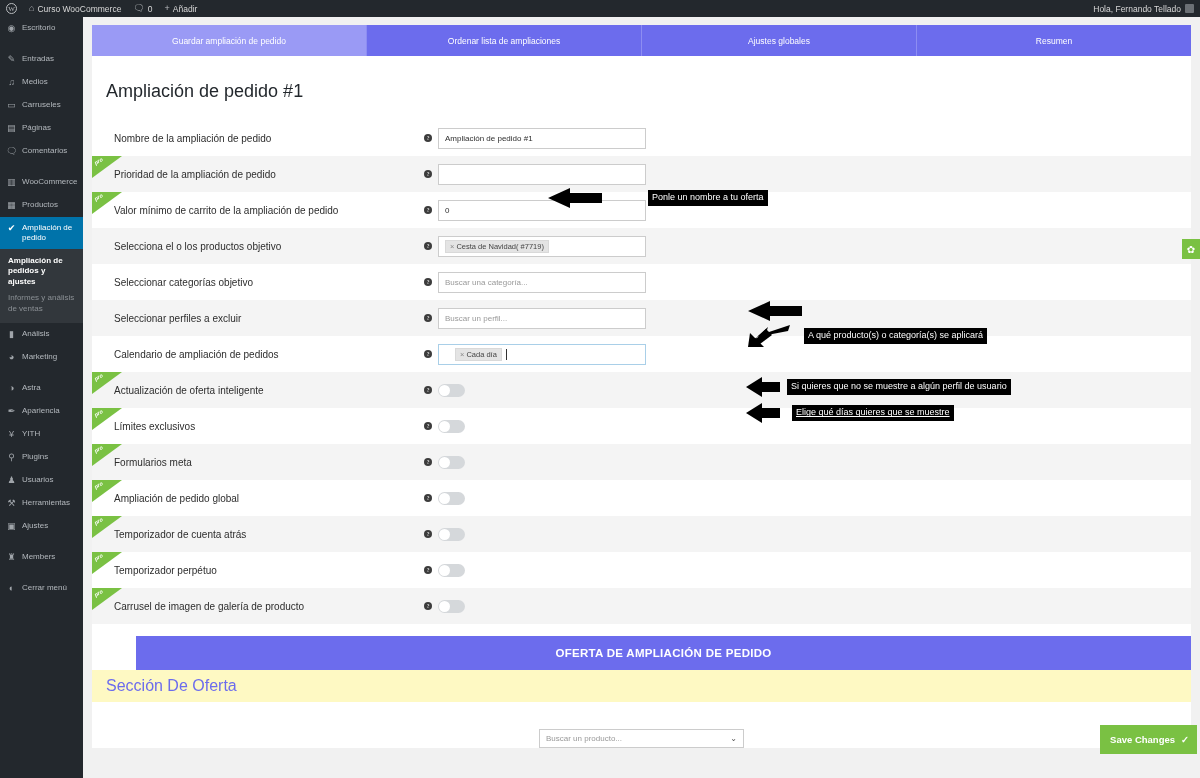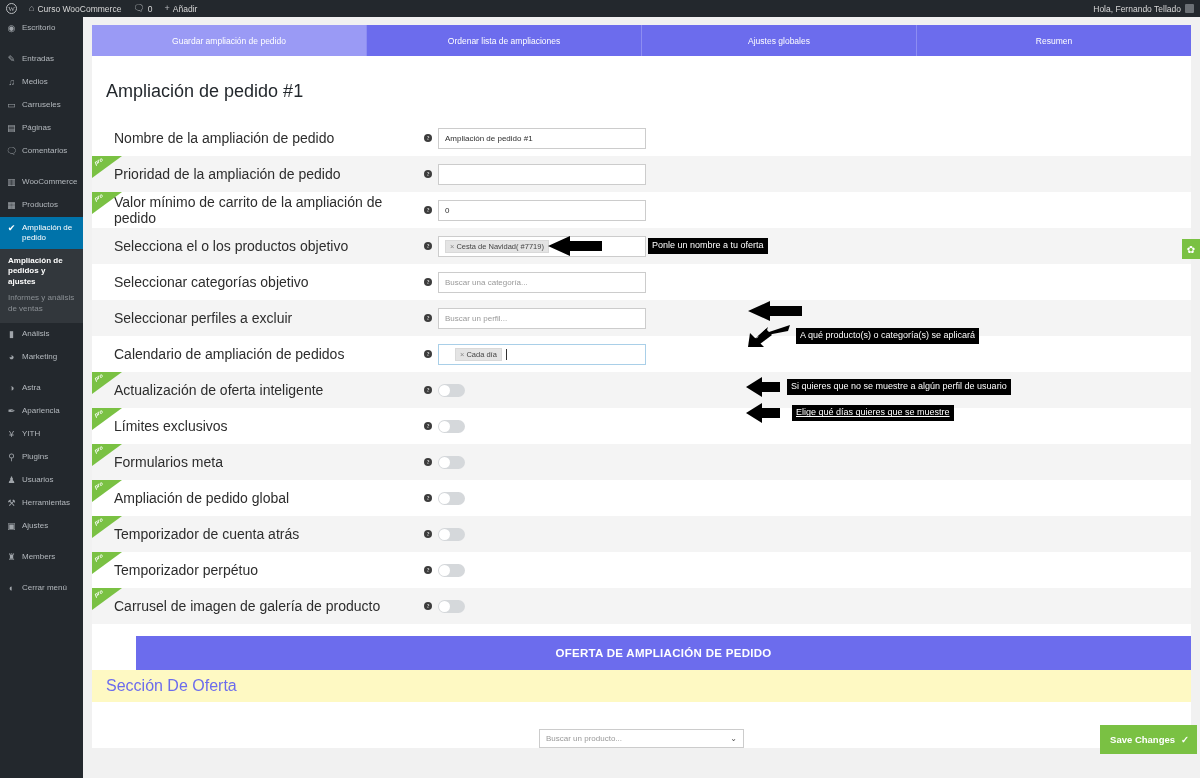--- a/index.html
+++ b/index.html
@@ -90,21 +90,21 @@
     font-family: "Liberation Serif", serif; cursor: pointer;
   }
 
   
   .rows { margin-top: 18px; }
   .row {
     position: relative; display: flex; align-items: center;
     min-height: 36px; padding: 0 0 0 22px; background: #fff;
   }
   .row.alt { background: #f4f4f4; }
-  .row-label { width: 310px; font-size: 14px; color: #2d2d2d; padding-right: 8px; }
+  .row-label { width: 310px; font-size: 10px; color: #2d2d2d; padding-right: 8px; }
   .row-ctrl { display: flex; align-items: center; gap: 6px; }
 
   .pro-ribbon {
     position: absolute; left: 0; top: 0; width: 30px; height: 22px; overflow: hidden;
     pointer-events: none;
   }
   .pro-ribbon::before {
     content: ""; position: absolute; left: 0; top: 0;
     border-top: 22px solid #7ac143; border-right: 30px solid transparent;
   }
@@ -441,38 +441,38 @@
             <span>pro</span>
           </div>
           <div class="row-label">Carrusel de imagen de galería de producto</div>
           <div class="row-ctrl">
             <span class="help">?</span>
             <span class="toggle"></span>
           </div>
         </div>
       </div>
 
-    <div class="anno" style="left:452px; top:163px;margin-top:48px;">
+    <div class="anno" style="left:452px; top:163px;">
       <svg width="60" height="20">
         <polygon points="58,5 26,5 26,0 4,10 26,20 26,15 58,15" fill="#000"></polygon>
       </svg>
       <span class="anno-box" style="margin-left:44px;">Ponle un nombre a tu oferta</span>
     </div>
 
     <div class="anno" style="left:560px; top:275px; flex-direction:column; align-items:flex-start;">
       <svg width="60" height="22" style="margin-left:92px;">
         <polygon points="58,6 26,6 26,1 4,11 26,21 26,16 58,16" fill="#000"></polygon>
       </svg>
       <div style="display:flex; align-items:center; margin-top:1px;">
         <svg width="46" height="26" style="margin-left:94px;">
           <polygon points="44,2 20,10 22,4 4,20 14,22 10,14 42,8" fill="#000"></polygon>
           <polygon points="4,22 20,6 26,12 10,24" fill="#000"></polygon>
           <polygon points="2,24 4,10 18,24" fill="#000"></polygon>
         </svg>
-        <span class="anno-box" style="margin-left:4px;">A qué producto(s) o categoría(s) se aplicará</span>
+        <span class="anno-box" style="margin-left:12px;">A qué producto(s) o categoría(s) se aplicará</span>
       </div>
     </div>
 
     <div class="anno" style="left:652px; top:352px;">
       <svg width="38" height="20">
         <polygon points="36,5 18,5 18,0 2,10 18,20 18,15 36,15" fill="#000"></polygon>
       </svg>
       <span class="anno-box" style="margin-left:5px;">Si quieres que no se muestre a algún perfil de usuario</span>
     </div>
 

